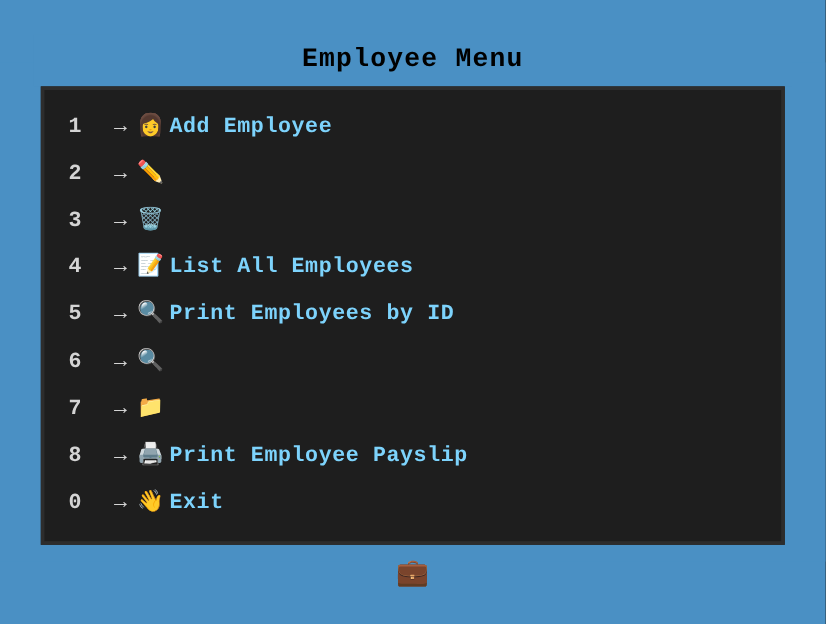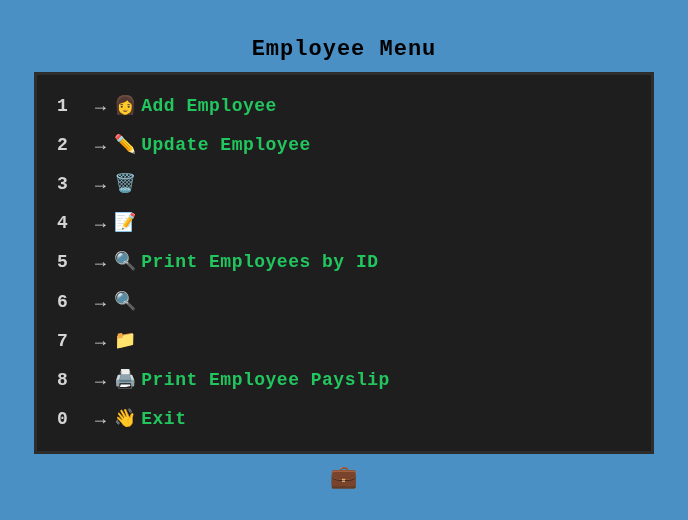--- a/index.html
+++ b/index.html
@@ -68,21 +68,21 @@
       color: #d4d4d4;
       margin: 0 8px;
     }
 
     .menu-emoji {
       margin-right: 4px;
       font-style: normal;
     }
 
     .menu-text {
-      color: #22c55e;
+      color: #7dd3fc;
     }
 
     .footer-icon {
       margin-top: 10px;
       font-size: 22px;
       text-align: center;
     }
   </style>
 </head>
 <body>
@@ -97,31 +97,31 @@
   <div class="menu-item">
         <span class="menu-number">1</span>
         <span class="menu-arrow"> → </span>
         <span class="menu-emoji">👩</span>
         <span class="menu-text">Add Employee</span>
       </div>
       <div class="menu-item">
         <span class="menu-number">2</span>
         <span class="menu-arrow"> → </span>
         <span class="menu-emoji">✏️</span>
-        <span class="menu-text">Update Employee</span>
       </div>
       <div class="menu-item">
         <span class="menu-number">3</span>
         <span class="menu-arrow"> → </span>
         <span class="menu-emoji">🗑️</span>
       </div>
       <div class="menu-item">
         <span class="menu-number">4</span>
         <span class="menu-arrow"> → </span>
         <span class="menu-emoji">📝</span>
+        <span class="menu-text">List All Employees</span>
       </div>
       <div class="menu-item">
         <span class="menu-number">5</span>
         <span class="menu-arrow"> → </span>
         <span class="menu-emoji">🔍</span>
         <span class="menu-text">Print Employees by ID</span>
       </div>
       <div class="menu-item">
         <span class="menu-number">6</span>
         <span class="menu-arrow"> → </span>

